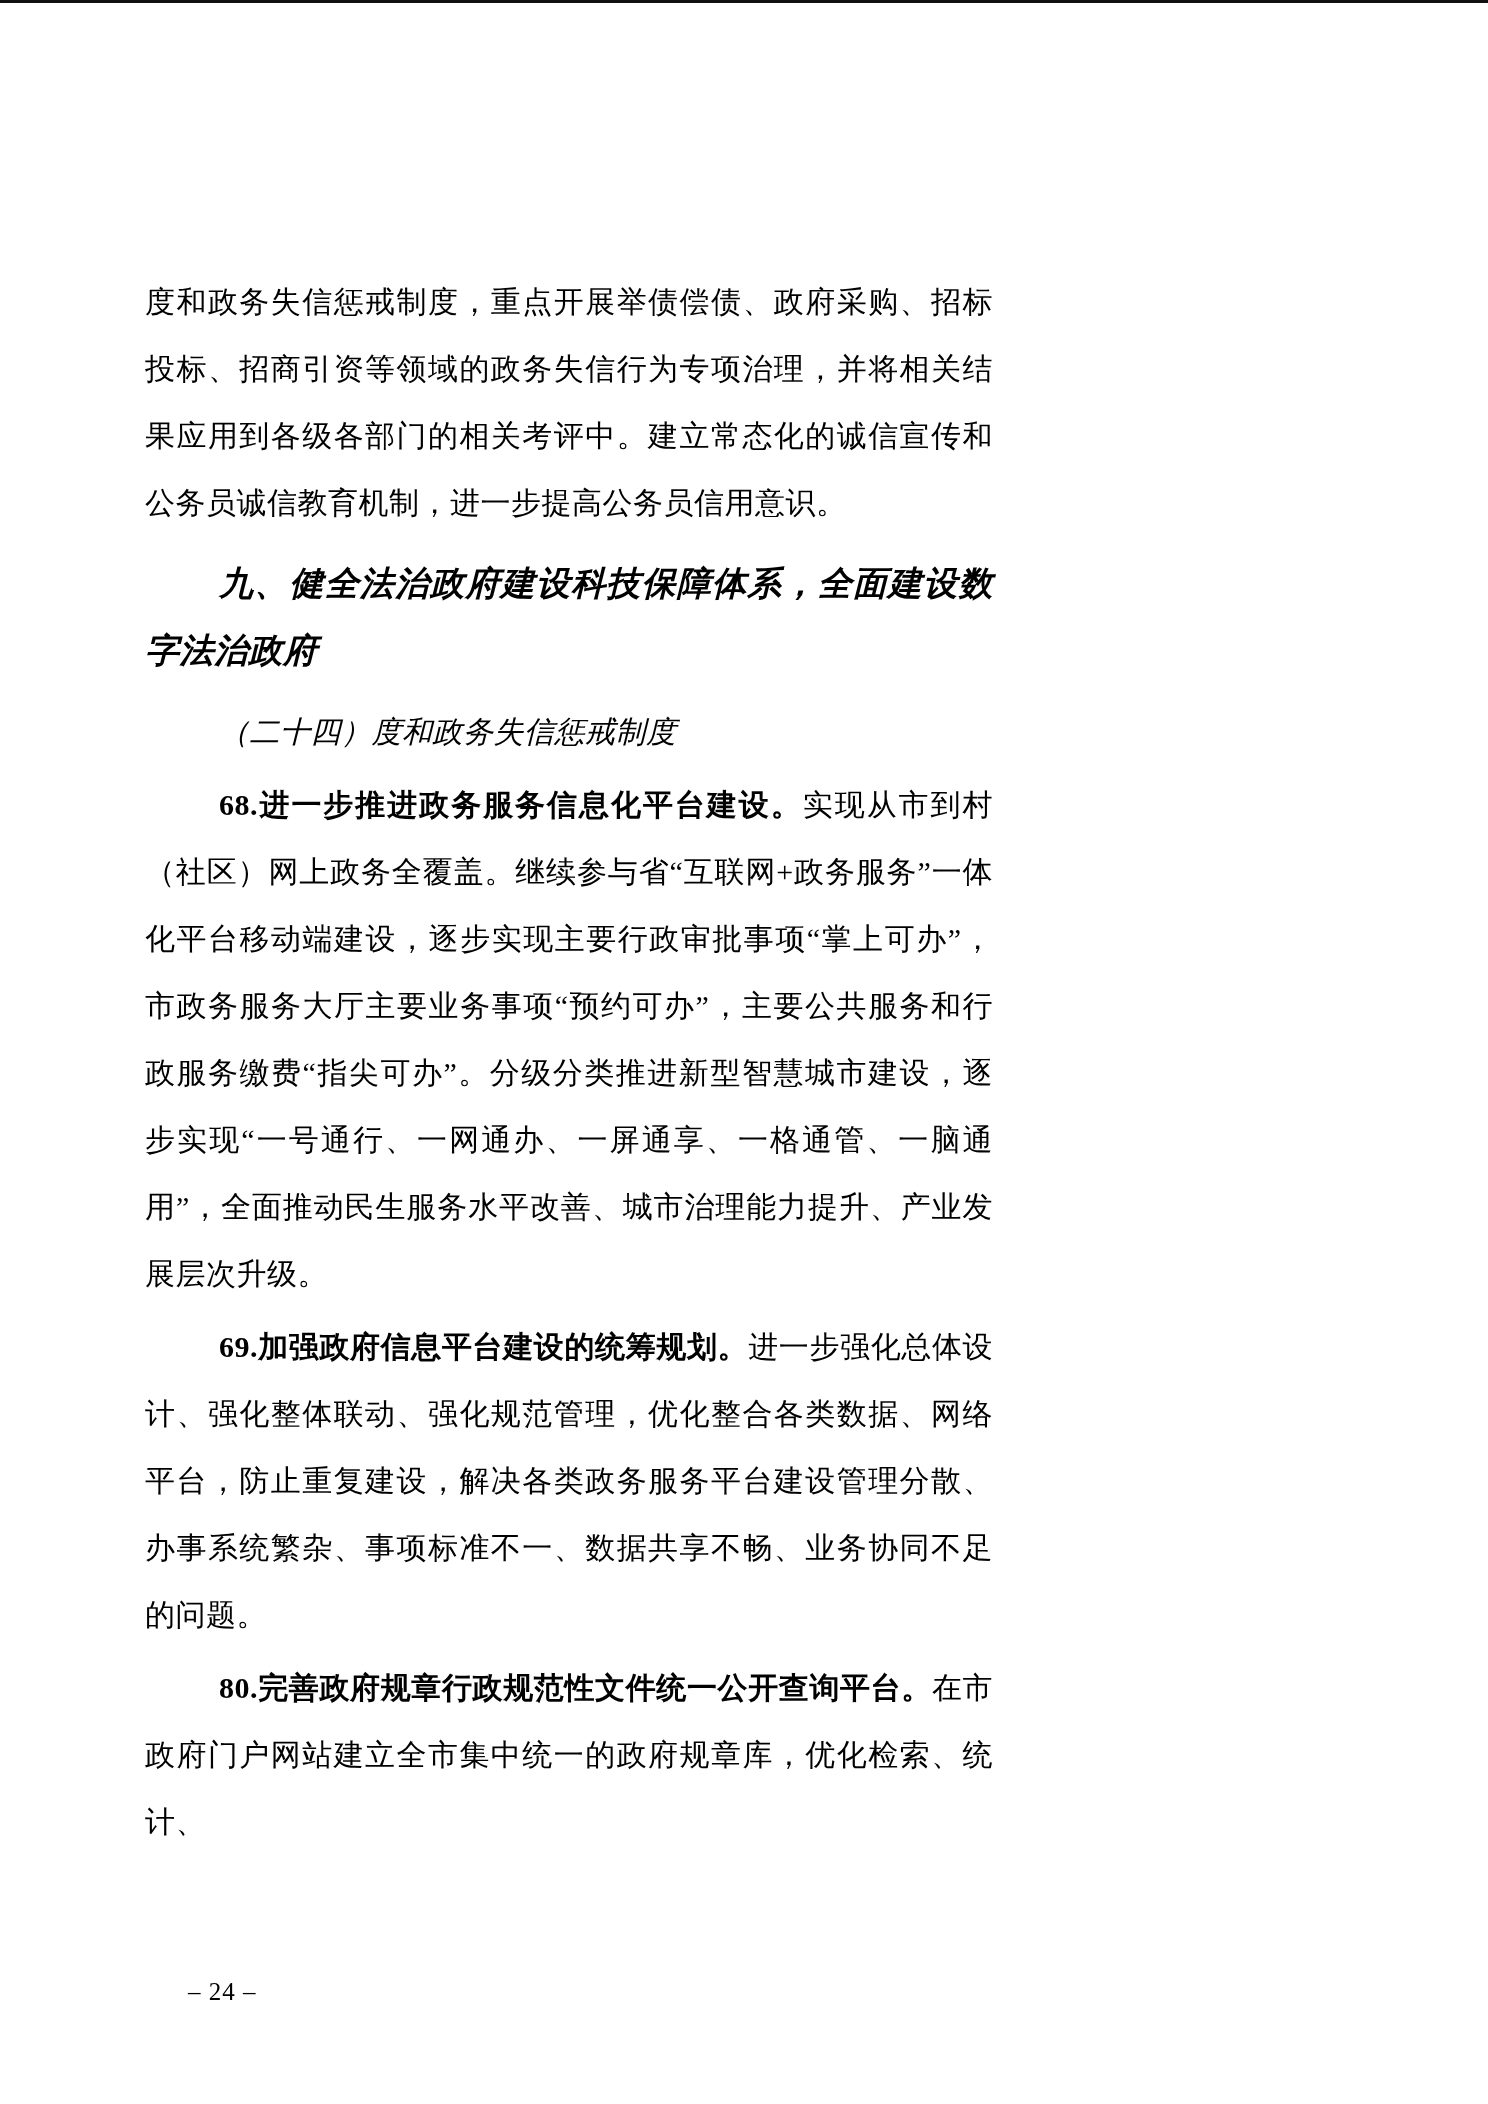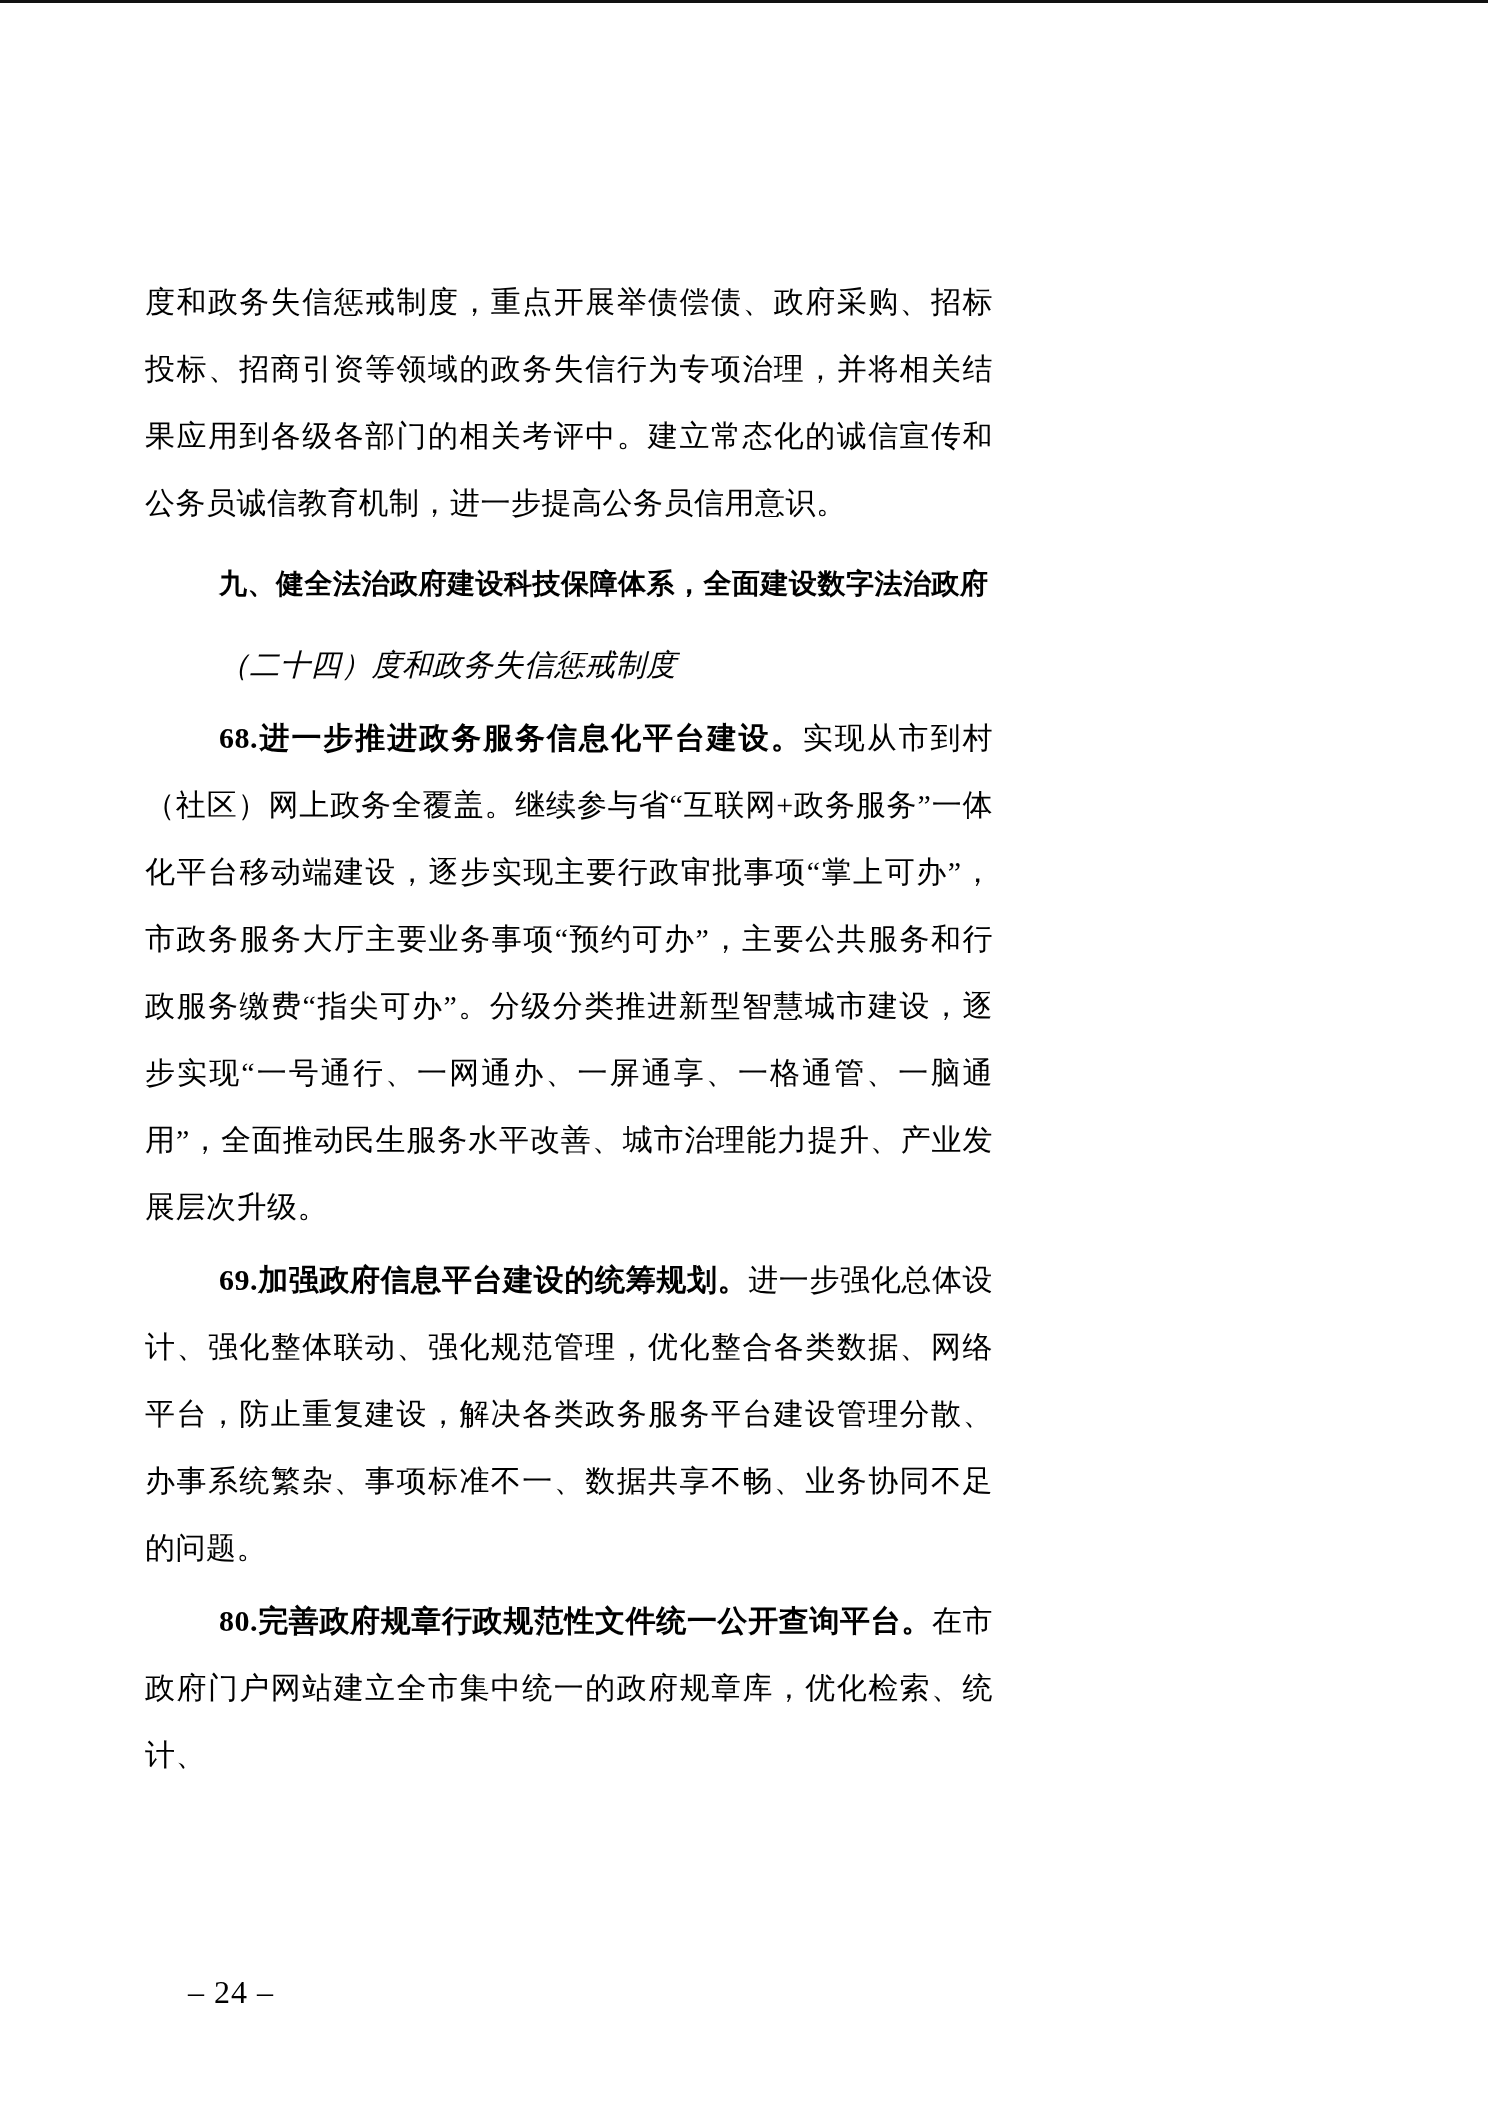--- a/index.html
+++ b/index.html
@@ -36,38 +36,39 @@
     text-justify: inter-ideograph;
     word-break: break-all;
     letter-spacing: 0.5px;
   }
   .text-block p.indent {
     text-indent: 74px;
   }
   p.heading {
     font-family: "Liberation Sans", sans-serif;
     font-weight: bold;
-    font-size: 28px;
+    font-size: 34px;
     margin-top: 14px !important;
+    font-style: italic;
   }
   p.subheading {
     font-style: italic;
     margin-top: 14px !important;
   }
   p.item {
     margin-top: 6px !important;
   }
   p.item .lead {
     font-weight: bold;
   }
   .footer {
     position: absolute;
     left: 188px;
     top: 1972px;
-    font-size: 32px;
+    font-size: 25px;
     line-height: 40px;
     letter-spacing: 1px;
   }
 </style>
 </head>
 <body>
 
 <div class="page">
   <div class="top-edge"></div>
   <main class="text-block" id="paragraphs">

